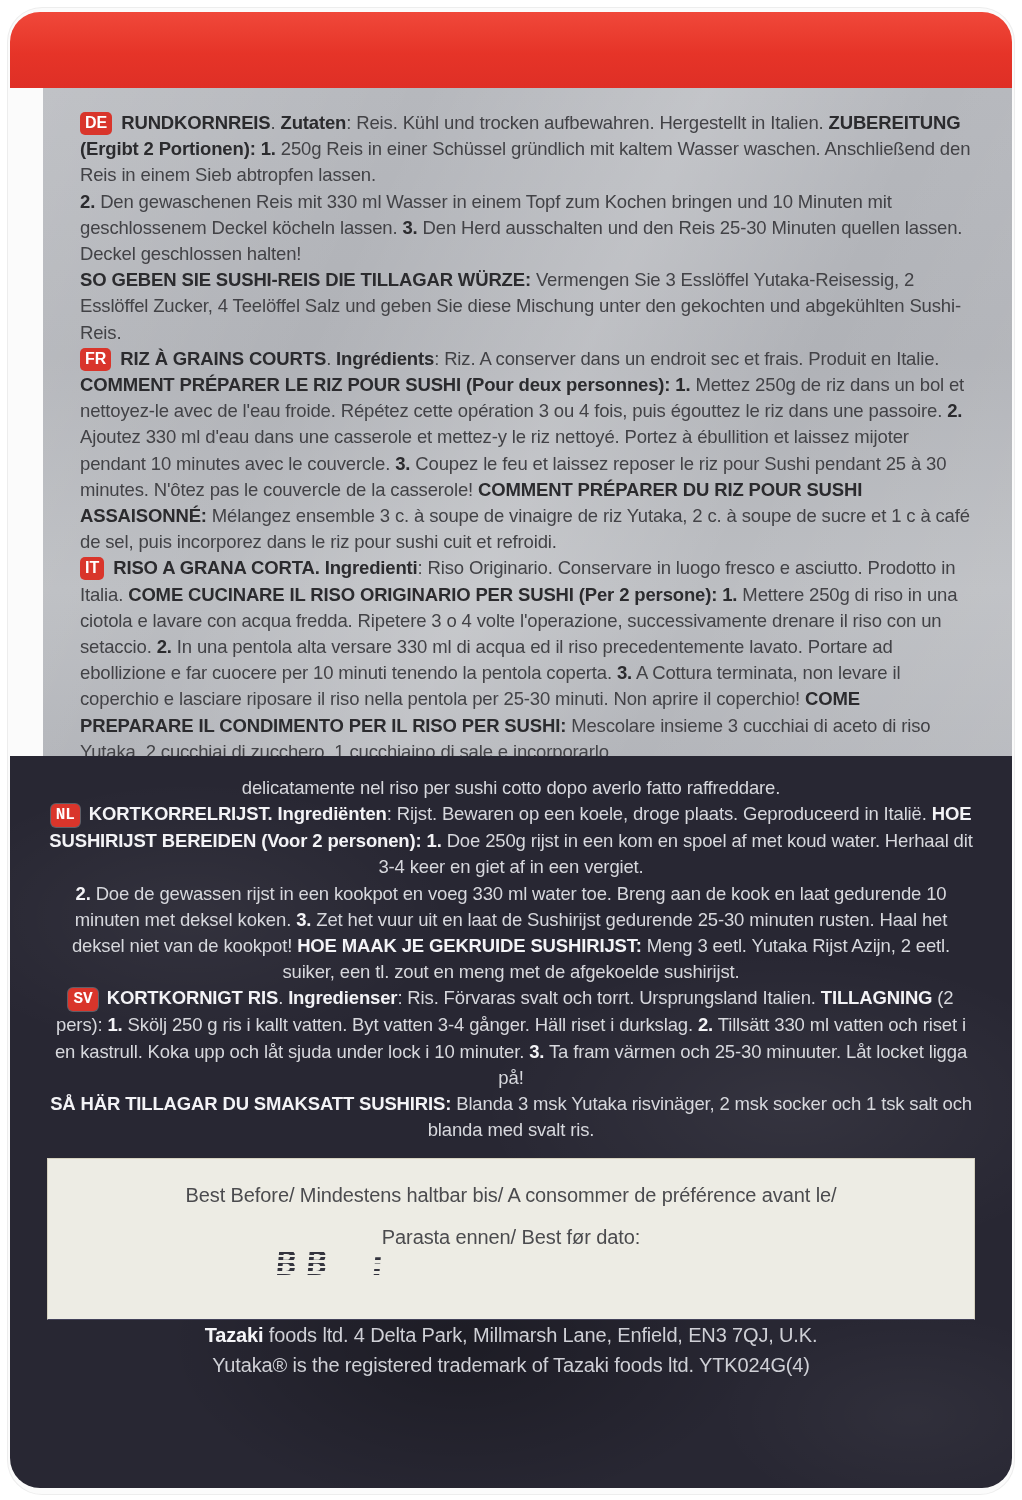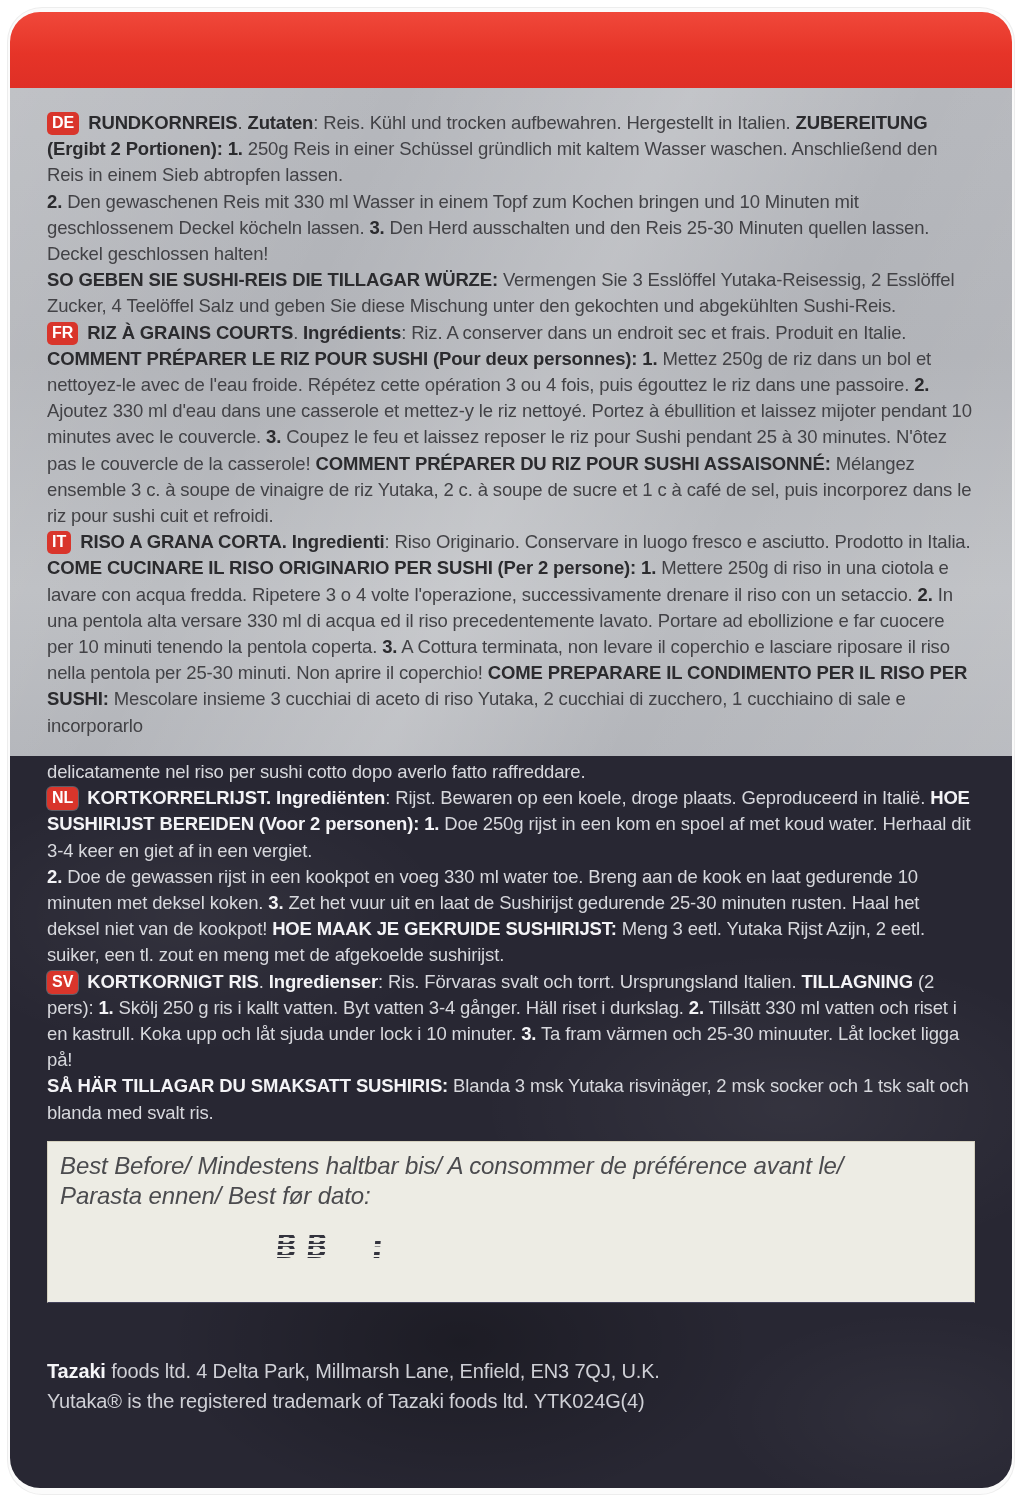--- a/index.html
+++ b/index.html
@@ -32,32 +32,34 @@
   }
   .silver-panel{
     height:668px;
     flex:0 0 auto;
     background:
       linear-gradient(115deg, rgba(255,255,255,0.14) 0%, rgba(255,255,255,0) 30%, rgba(255,255,255,0.18) 52%, rgba(255,255,255,0) 70%, rgba(255,255,255,0.10) 100%),
       linear-gradient(180deg,#b6b8bd 0%,#b0b2b7 40%,#bcbec2 75%,#b3b5ba 100%);
     color:#404044;
     padding:22px 37px 0 37px;
     box-sizing:border-box;
+    margin-left:33px;
   }
   .dark-panel{
     flex:1 1 auto;
     background-color:#282733;
     background-image:
       radial-gradient(ellipse 420px 220px at 18% 22%, rgba(255,255,255,0.05), transparent 62%),
       radial-gradient(ellipse 520px 260px at 78% 48%, rgba(255,255,255,0.06), transparent 60%),
       radial-gradient(ellipse 420px 240px at 45% 80%, rgba(0,0,0,0.28), transparent 70%),
       radial-gradient(ellipse 300px 160px at 90% 90%, rgba(255,255,255,0.04), transparent 65%);
     color:#dcdde2;
-    padding:3px 37px 0 37px;
+    padding:19px 37px 0 37px;
     box-sizing:border-box;
+    text-align:center;
   }
   p.para{
     margin:0;
     font-size:18.5px;
     line-height:26.2px;
     letter-spacing:-0.15px;
   }
   .silver-panel p.para{ color:#424246; }
   .silver-panel .b{ color:#2b2b2e; }
   .dark-panel p.para{ color:#d7d8dd; }
@@ -69,58 +71,56 @@
     color:#ffffff;
     font-weight:bold;
     font-size:16px;
     line-height:20px;
     padding:1px 5px 2px 5px;
     border-radius:5px;
     margin-right:9px;
     transform:translateY(-1px);
     letter-spacing:0;
   }
-  .dark-panel .badge{ box-shadow:0 0 0 1px rgba(255,255,255,0.25); }
+  .dark-panel .badge{ box-shadow:0 0 0 1px rgba(255,255,255,0.25);font-family:Liberation Mono, monospace; }
   .bb-box{
     margin-top:15px;
     background:#edece4;
     border:1px solid #d6d2c0;
     border-bottom-color:#43425a;
     height:162px;
     box-sizing:border-box;
     position:relative;
     padding:9px 12px;
     color:#4b4b4e;
   }
   .bb-box p{
-    margin:0;
-    font-size:24px;
+    margin:12px;
+    font-size:20px;
     line-height:30px;
     letter-spacing:-0.1px;
-    font-style:italic;
   }
   .stamp{
     position:absolute;
     left:228px;
     top:84px;
     font-family:"DejaVu Sans Mono","Liberation Mono",monospace;
     font-weight:bold;
     font-size:34px;
     letter-spacing:10px;
     color:#34343e;
     transform:skewX(-5deg);
   }
   .stamp::after{
     content:"";
     position:absolute;
     inset:-2px -4px;
     background:repeating-linear-gradient(180deg, transparent 0 3px, #edece4 3px 5.5px);
   }
   .footer{
-    margin-top:53px;
   }
   .footer p.para{
     font-size:20px;
     line-height:30px;
     color:#cfd0d6;
   }
   .footer .b{ color:#f5f5f8; }
 </style>
 </head>
 <body>

